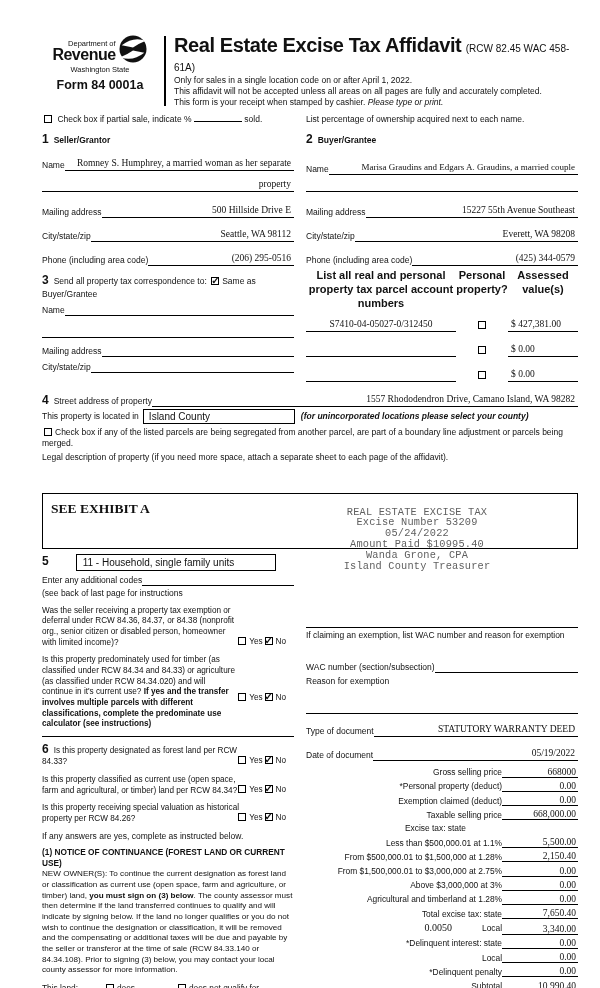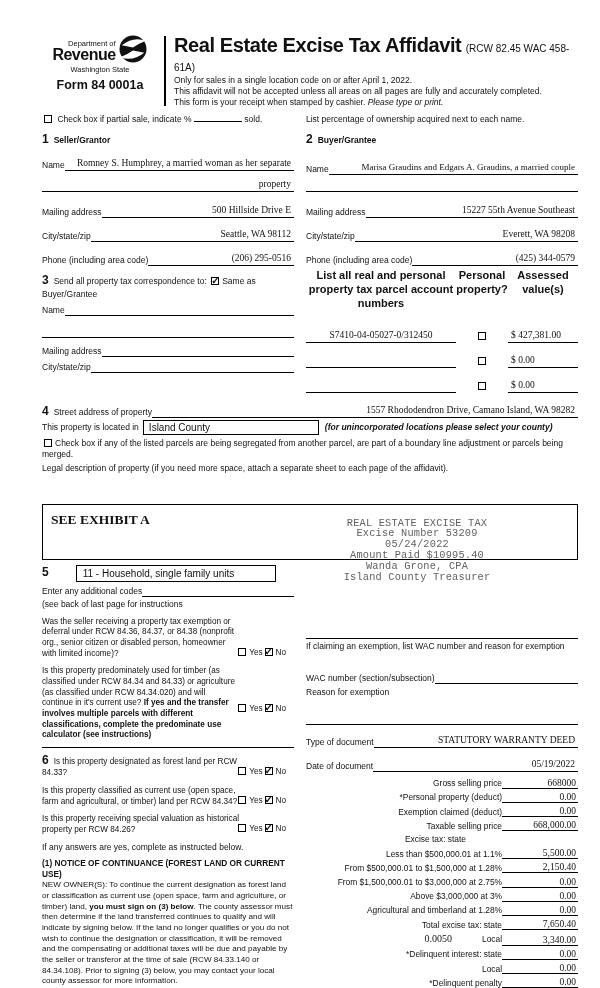--- a/index.html
+++ b/index.html
@@ -152,21 +152,21 @@
           <span class="lbl">City/state/zip</span>
           <span class="fill"></span>
         </div>
     </div>
     <div class="colR" style="margin-top:-4px;">
       <div style="display:flex; align-items:flex-start;">
         <div class="sm b" style="width:150px; text-align:center; line-height:1.25;">List all real and personal property tax parcel account numbers</div>
         <div class="sm b" style="width:52px; text-align:center; line-height:1.25;">Personal property?</div>
         <div class="sm b" style="flex:1; text-align:center; line-height:1.25;">Assessed value(s)</div>
       </div>
-      <div style="display:flex; align-items:center; margin-top:14px;">
+      <div style="display:flex; align-items:center; margin-top:3px;">
         <span class="fill" style="flex:none; width:150px; text-align:center;"><span class="serif">S7410-04-05027-0/312450</span></span>
         <span style="width:52px; text-align:center;"><span class="cb"></span></span>
         <span class="fill"><span class="serif">$ 427,381.00</span></span>
       </div>
       <div style="display:flex; align-items:flex-end; margin-top:6px;">
         <span class="fill" style="flex:none; width:150px;"><span class="serif"></span></span>
         <span style="width:52px; text-align:center;"><span class="cb"></span></span>
         <span class="fill"><span class="serif">$ 0.00</span></span>
       </div>
       <div style="display:flex; align-items:flex-end; margin-top:6px;">
@@ -178,21 +178,21 @@
   </div>
 
   <div style="margin-top:6px;">
     <div class="row" style="margin-top:0;">
         <span class="secnum">4</span>
         <span class="lbl">Street address of property</span>
         <span class="fill"><span class="serif">1557 Rhododendron Drive, Camano Island, WA 98282</span></span>
       </div>
     <div style="display:flex; align-items:center; margin-top:2px;">
       <span class="lbl">This property is located in</span>
-      <span class="boxed" style="width:176px; padding:1px 5px; font-size:10px; margin-left:4px;">Island County</span>
+      <span class="boxed" style="width:152px; padding:1px 5px; font-size:10px; margin-left:4px;">Island County</span>
       <span class="lbl i b" style="margin-left:6px;">(for unincorporated locations please select your county)</span>
     </div>
     <div class="lbl" style="margin-top:3px;"><span class="cb"></span><span>Check box if any of the listed parcels are being segregated from another parcel, are part of a boundary line adjustment or parcels being merged.</span></div>
     <div class="lbl" style="margin-top:2px;">Legal description of property (if you need more space, attach a separate sheet to each page of the affidavit).</div>
   </div>
 
   <div style="position:relative; margin-top:3px;">
     <div class="boxed" style="height:56px; padding:5px 8px;margin-top:30px;">
       <span class="b" style="font-family:'Liberation Serif', serif; font-size:13.5px;">SEE EXHIBIT A</span>
     </div>

